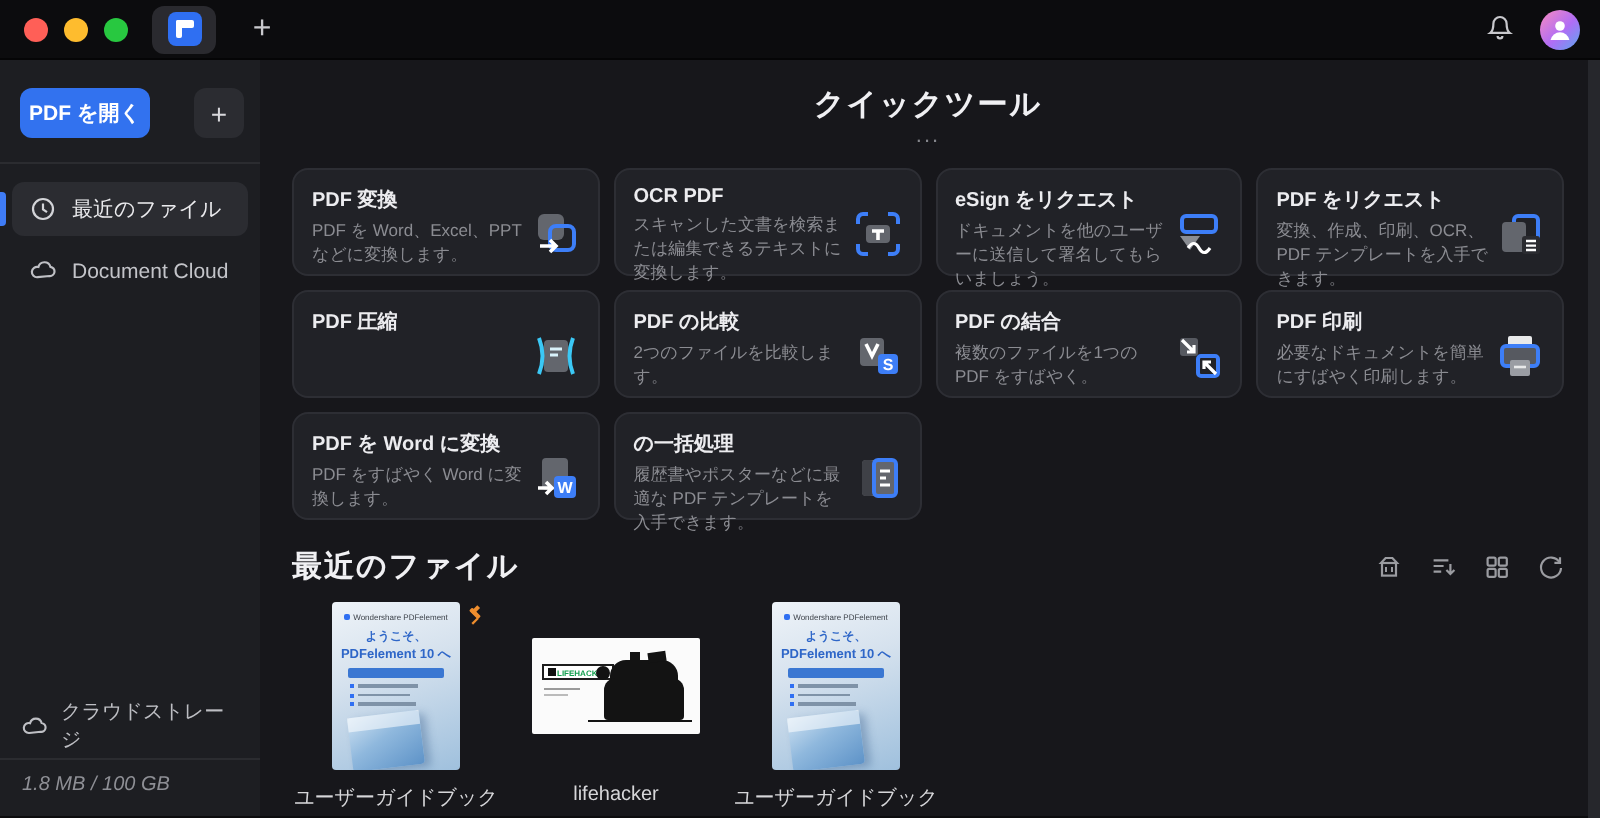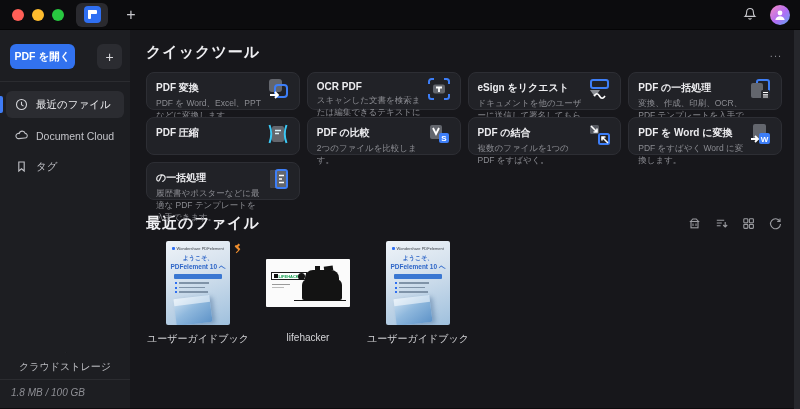--- a/index.html
+++ b/index.html
@@ -25,30 +25,30 @@
   .sidebar { width:130px; background:#1d1e22; display:flex; flex-direction:column; position:relative; }
   .open-row { display:flex; gap:22px; padding:14px 8px 11px 10px; }
   .open-btn { flex:1; height:25px; background:#3272ef; border:none; border-radius:6px; color:#fff; font-size:10.5px; font-weight:bold; display:flex; align-items:center; justify-content:center; font-family:inherit; }
   .plus-btn { width:25px; height:25px; background:#2b2c31; border:none; border-radius:6px; color:#d8d8dc; font-size:14px; line-height:1; display:flex; align-items:center; justify-content:center; font-family:inherit; }
   .side-sep { height:1px; background:#2b2c30; margin:1px 0 9px; }
   .nav-item { height:27px; display:flex; align-items:center; gap:8px; padding:0 9px; margin:0 6px 4px; border-radius:6px; color:#c3c4c9; font-size:10.5px; position:relative; cursor:default; }
   .nav-item.active { background:#2b2c31; color:#ebebee; }
   .nav-item.active::before { content:""; position:absolute; left:-6px; top:5px; width:3px; height:17px; background:#3f7cf6; border-radius:0 2px 2px 0; }
   .nav-item svg { flex:0 0 auto; }
   .spacer { flex:1; }
-  .cloud-row { display:flex; align-items:center; gap:7px; padding:0 11px; height:22px; color:#bdbec3; font-size:10px;flex-direction:column; }
+  .cloud-row { display:flex; align-items:center; gap:7px; padding:0 11px; height:22px; color:#bdbec3; font-size:10px; }
   .foot-sep { height:1px; background:#2b2c30; margin:5px 0 0; }
   .usage { padding:7px 11px 10px; color:#8e8f95; font-size:10px;font-style:italic; }
   
   .main { flex:1; background:#17171b; padding:10px 18px 0 16px; position:relative; overflow:hidden; }
-  .qt-header { display:flex; justify-content:space-between; align-items:center; margin:3px 0 10px; }
+  .qt-header { display:flex; justify-content:space-between; align-items:center; margin:3px 0 10px;flex-direction:column; }
   .h1 { font-size:15px; font-weight:bold; letter-spacing:1px; color:#f0f0f3; }
   .more-dots { color:#85868c; font-size:11px; letter-spacing:1px; }
   .cards { display:grid; grid-template-columns:repeat(4,1fr); gap:7px; }
-  .card { background:#212227; border:1px solid #2d2e34; border-radius:8px; padding:8px 9px 6px; height:38px; position:relative; }
+  .card { background:#212227; border:1px solid #2d2e34; border-radius:8px; padding:8px 9px 6px; height:54px; position:relative; }
   .card h3 { font-size:10px; font-weight:bold; color:#ececef; margin-bottom:3px; }
   .card p { font-size:8.5px; color:#8b8c92; line-height:1.4; padding-right:26px; }
   .cicon { position:absolute; right:8px; bottom:7px; width:26px; height:26px; }
   .rf-header { display:flex; justify-content:space-between; align-items:center; margin:14px 0 8px; }
   .rf-icons { display:flex; gap:14px; align-items:center; }
   .rf-icons span { display:flex; }
   .files { display:flex; gap:10px; margin-left:2px; }
   .file-cell { width:100px; display:flex; flex-direction:column; align-items:center; }
   .thumb-wrap { height:84px; display:flex; align-items:center; position:relative; }
   .file-name { margin-top:7px; font-size:10px; color:#d6d6d9; white-space:nowrap; }
@@ -126,26 +126,20 @@
           <path d="M6.5 3.8v2.9l2 1.4" fill="none" stroke="#d3d4d8" stroke-width="1.1"></path>
         </svg>
       <span>最近のファイル</span>
     </div>
     <div class="nav-item">
       <svg width="13" height="13" viewBox="0 0 13 13">
           <path d="M3.8 9.6a2.6 2.6 0 1 1 .4-5.1 3.1 3.1 0 0 1 6-.1 2.3 2.3 0 0 1-.5 4.6z" fill="none" stroke="#bfc0c5" stroke-width="1.1"></path>
         </svg>
       <span>Document Cloud</span>
     </div>
-    <div class="nav-item">
-      <svg width="13" height="13" viewBox="0 0 13 13">
-          <path d="M3.8 2h5.4v9l-2.7-2.2L3.8 11z" fill="none" stroke="#bfc0c5" stroke-width="1.1"></path>
-        </svg>
-      <span>タグ</span>
-    </div>
 
     <div class="spacer"></div>
 
     <div class="cloud-row">
       <svg width="13" height="13" viewBox="0 0 13 13">
           <path d="M3.8 9.6a2.6 2.6 0 1 1 .4-5.1 3.1 3.1 0 0 1 6-.1 2.3 2.3 0 0 1-.5 4.6z" fill="none" stroke="#bfc0c5" stroke-width="1.1"></path>
         </svg>
       <span>クラウドストレージ</span>
     </div>
     <div class="foot-sep"></div>
@@ -190,21 +184,21 @@
         <span class="cicon">
           <svg width="26" height="26" viewBox="0 0 26 26">
               <rect x="5" y="4" width="17" height="8" rx="2" fill="none" stroke="#3d7ef7" stroke-width="2"></rect>
               <path d="M4 14h10l-5 7z" fill="#8a8d93"></path>
               <path d="M8 20q3-4.5 5.5 0t5.5 0" fill="none" stroke="#fff" stroke-width="1.6"></path>
             </svg>
         </span>
       </div>
 
       <div class="card">
-        <h3>PDF の一括処理</h3>
+        <h3>PDF をリクエスト</h3>
         <p>変換、作成、印刷、OCR、PDF テンプレートを入手できます。</p>
         <span class="cicon">
           <svg width="26" height="26" viewBox="0 0 26 26">
               <rect x="10" y="4" width="12" height="15" rx="2" fill="none" stroke="#3d7ef7" stroke-width="2"></rect>
               <rect x="4" y="7" width="12" height="15" rx="2" fill="#63666d"></rect>
               <rect x="14" y="14" width="9" height="9" rx="1.5" fill="#2a2b30"></rect>
               <path d="M16 16.5h5M16 18.8h5M16 21h5" stroke="#fff" stroke-width="1.2"></path>
             </svg>
         </span>
       </div>
@@ -239,20 +233,32 @@
         <span class="cicon">
           <svg width="26" height="26" viewBox="0 0 26 26">
               <rect x="4" y="4" width="9" height="9" rx="1.5" fill="#565960"></rect>
               <rect x="13" y="13" width="10" height="10" rx="1.5" fill="none" stroke="#3d7ef7" stroke-width="2"></rect>
               <path d="M5 5l6 6M11 7.5V11H7.5" fill="none" stroke="#fff" stroke-width="1.6"></path>
               <path d="M22 22l-6-6M16 19.5V16h3.5" fill="none" stroke="#fff" stroke-width="1.6"></path>
             </svg>
         </span>
       </div>
 
+      <div class="card">
+        <h3>PDF 印刷</h3>
+        <p>必要なドキュメントを簡単にすばやく印刷します。</p>
+        <span class="cicon">
+          <svg width="26" height="26" viewBox="0 0 26 26">
+              <rect x="7" y="3" width="12" height="6" rx="1" fill="#e8e9ea"></rect>
+              <rect x="4" y="8" width="18" height="10" rx="2" fill="#565960" stroke="#3d7ef7" stroke-width="2"></rect>
+              <rect x="8" y="15" width="10" height="8" rx="1" fill="#9a9da3"></rect>
+              <path d="M10 18.5h6" stroke="#e8e9ea" stroke-width="1.3"></path>
+            </svg>
+        </span>
+      </div>
 
       <div class="card">
         <h3>PDF を Word に変換</h3>
         <p>PDF をすばやく Word に変換します。</p>
         <span class="cicon">
           <svg width="26" height="26" viewBox="0 0 26 26">
               <rect x="6" y="3" width="13" height="16" rx="2" fill="#63666d"></rect>
               <path d="M4 18h7m-3-3 3 3-3 3" fill="none" stroke="#fff" stroke-width="1.8"></path>
               <rect x="12" y="12" width="11" height="11" rx="2" fill="#3d7ef7"></rect>
               <text x="17.5" y="20.5" font-size="8" font-weight="bold" fill="#fff" text-anchor="middle" font-family="Liberation Sans,sans-serif">W</text>

